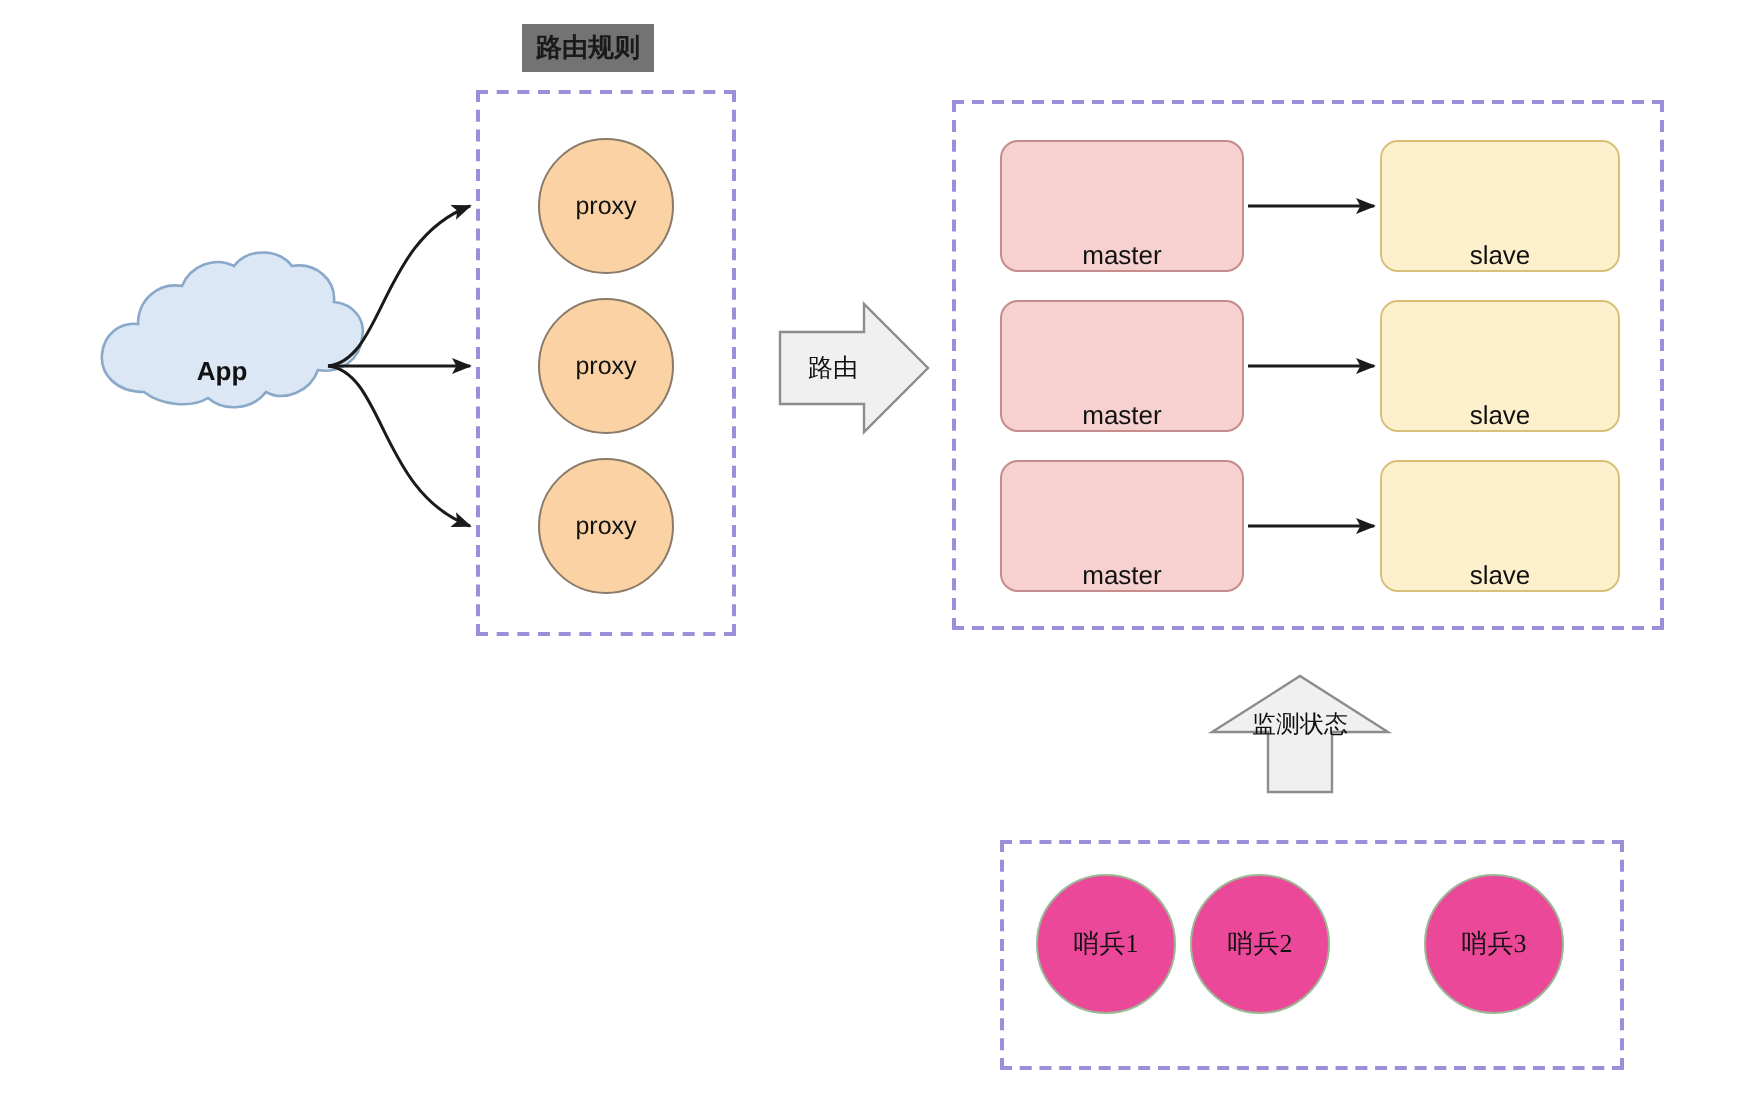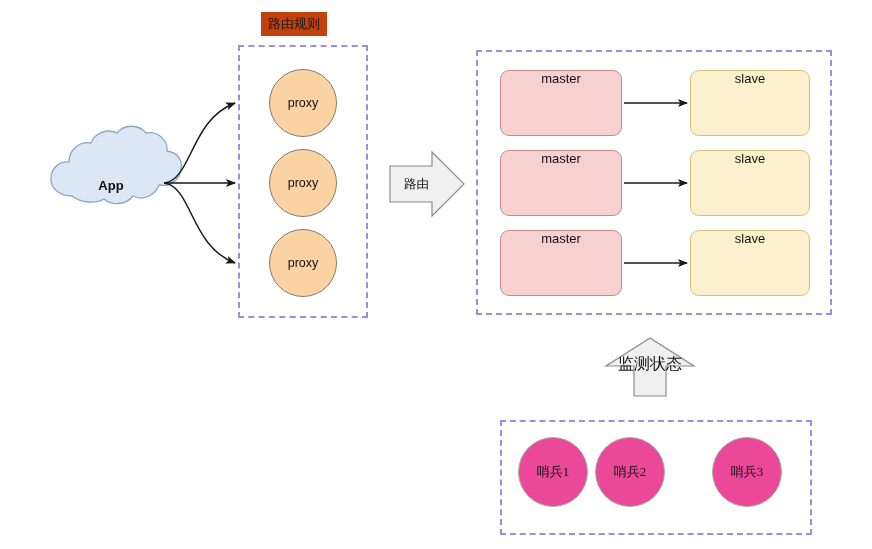--- a/index.html
+++ b/index.html
@@ -28,27 +28,27 @@
   
   .group-box {
     position: absolute;
     border: 2px dashed #9a8fd8;
     background: transparent;
     box-sizing: border-box;
   }
   
   .chip-label {
     position: absolute;
-    background: #c2410c;
+    background: #737373;
     color: #1a1a1a;
     font-size: 13px;
     line-height: 18px;
     padding: 3px 7px;
     white-space: nowrap;
-    font-weight: 400;
+    font-weight: 700;
   }
   
   .proxy-node {
     position: absolute;
     width: 68px;
     height: 68px;
     border-radius: 50%;
     background: #fbd2a4;
     border: 1px solid #8a7b68;
     box-sizing: border-box;
@@ -74,21 +74,21 @@
     color: #111111;
     font-family: Liberation Serif, serif;
   }
   
   .node-box {
     position: absolute;
     height: 66px;
     border-radius: 9px;
     box-sizing: border-box;
     display: flex;
-    align-items: flex-start;
+    align-items: flex-end;
     justify-content: center;
     font-size: 13px;
     color: #111111;
   }
   .master-box {
     width: 122px;
     background: #f6d1d0;
     border: 1px solid #c48d8b;
   }
   .slave-box {
@@ -149,21 +149,21 @@
   #arrow-monitor {
     left: 600px;
     top: 338px;
     width: 100px;
     height: 60px;
   }
   #arrow-monitor .block-arrow-label {
     align-items: flex-start;
     padding-top: 16px;
     box-sizing: border-box;
-    font-size: 16px;
+    font-size: 12px;
   }
 </style>
 </head>
 <body>
 
 <div id="canvas">
 
   <svg class="svg-layer" viewBox="0 0 872 549" xmlns="http://www.w3.org/2000/svg">
     <defs>
       <marker id="arrowhead" markerWidth="10" markerHeight="8" refX="9" refY="4" orient="auto" markerUnits="userSpaceOnUse">

